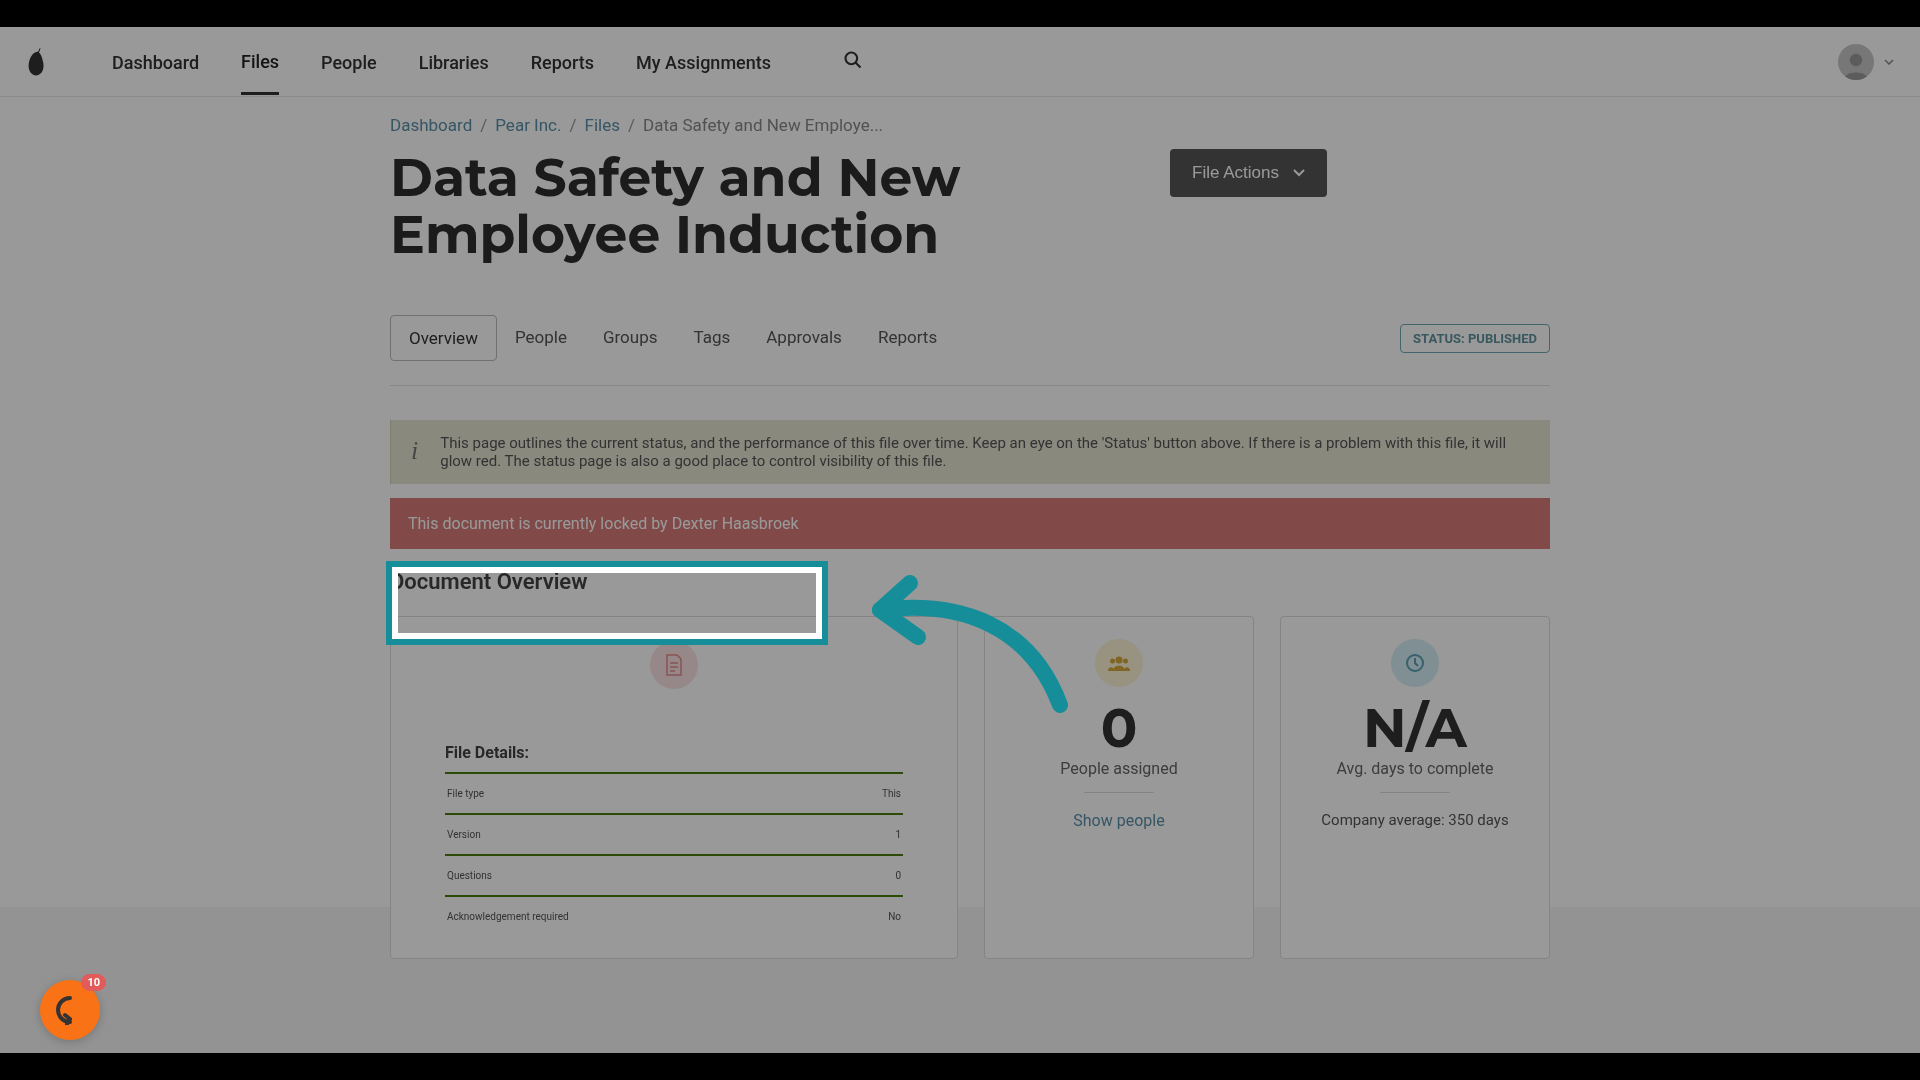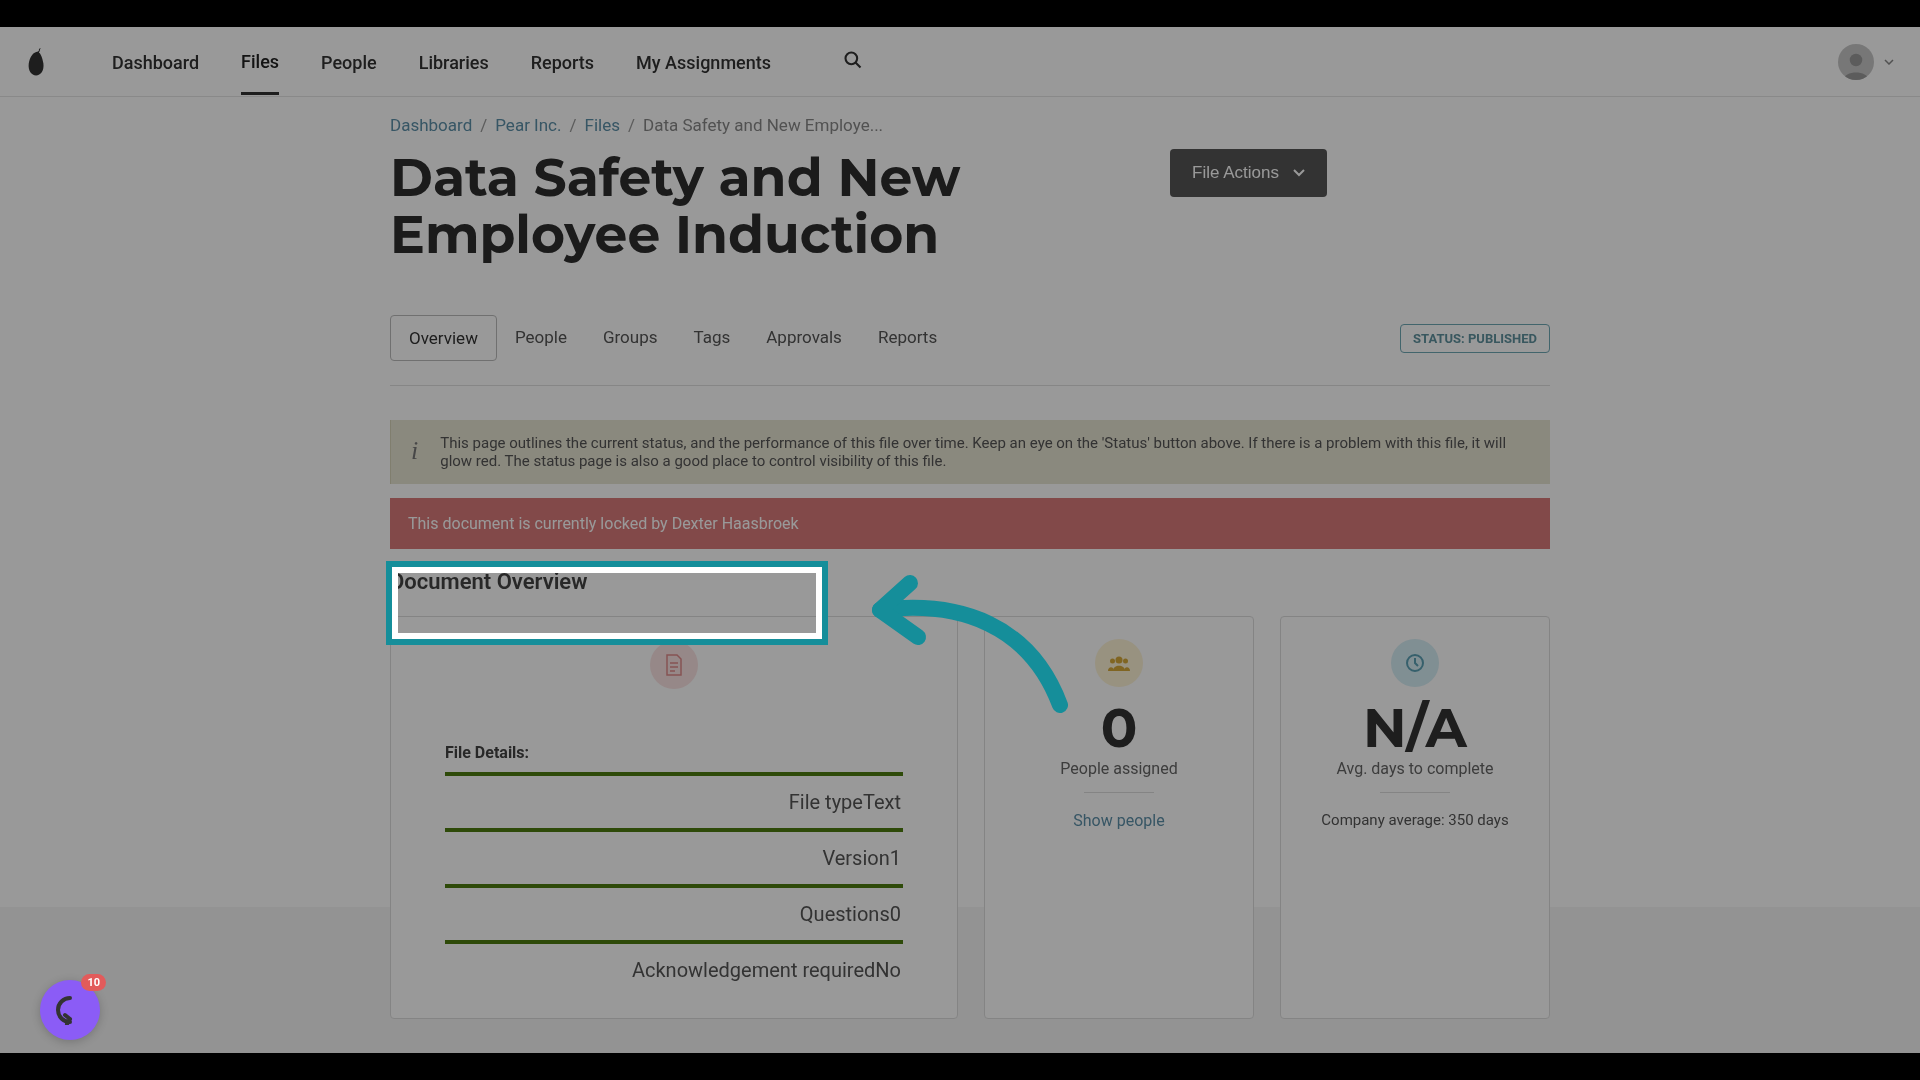--- a/index.html
+++ b/index.html
@@ -153,23 +153,23 @@
     }
     .metric-label { font-size: 16px; color: #666; margin-top: -2px; }
     .metric-hr { width: 70px; border-top: 1px solid #ddd; margin: 14px auto 18px; }
     .metric-link { color: #5c8fa8; font-size: 16px; cursor: pointer; }
     .metric-sub { font-size: 15px; color: #555; }
     .file-details-title {
       font-size: 16px; font-weight: 700; color: #444;
       margin-top: 54px; margin-bottom: 10px;
     }
     .detail-row {
-      display: flex; justify-content: flex-end;
-      font-size: 20px; color: #555;
-      border-top: 4px solid #4d7c0f;
+      display: flex; justify-content: space-between;
+      font-size: 10px; color: #555;
+      border-top: 2px solid #4d7c0f;
       padding: 14px 2px;
     }
     
     .highlight-callout {
       position: absolute;
       border: 6px solid #fff;
       outline: 6px solid #158e9a;
       z-index: 70;
       pointer-events: none;
     }
@@ -177,21 +177,21 @@
       position: absolute;
       z-index: 70;
       pointer-events: none;
     }
     .fab {
       position: absolute;
       left: 40px;
       bottom: 40px;
       width: 60px; height: 60px;
       border-radius: 50%;
-      background: #8b5cf6;
+      background: #f97316;
       box-shadow: 0 2px 10px rgba(0,0,0,0.2);
       z-index: 60;
       display: flex; align-items: center; justify-content: center;
       cursor: pointer;
     }
     .fab-badge {
       position: absolute; top: -6px; right: -6px;
       background: #e25b5b; color: #fff;
       font-size: 11px; font-weight: 700;
       padding: 2px 6px; border-radius: 10px;
@@ -293,21 +293,21 @@
             <svg width="20" height="22" viewBox="0 0 20 22" fill="none">
               <path d="M3 1 H13 L17 5 V21 H3 Z" stroke="#e08a8a" stroke-width="1.5"></path>
               <line x1="6" y1="9" x2="14" y2="9" stroke="#e08a8a" stroke-width="1.5"></line>
               <line x1="6" y1="13" x2="14" y2="13" stroke="#e08a8a" stroke-width="1.5"></line>
               <line x1="6" y1="17" x2="11" y2="17" stroke="#e08a8a" stroke-width="1.5"></line>
             </svg>
           </div>
           <div class="file-details-title">File Details:</div>
           <div class="detail-row">
             <span>File type</span>
-            <span>Text</span>
+            <span>This</span>
           </div>
           <div class="detail-row">
             <span>Version</span>
             <span>1</span>
           </div>
           <div class="detail-row">
             <span>Questions</span>
             <span>0</span>
           </div>
           <div class="detail-row" style="border-bottom:none">

